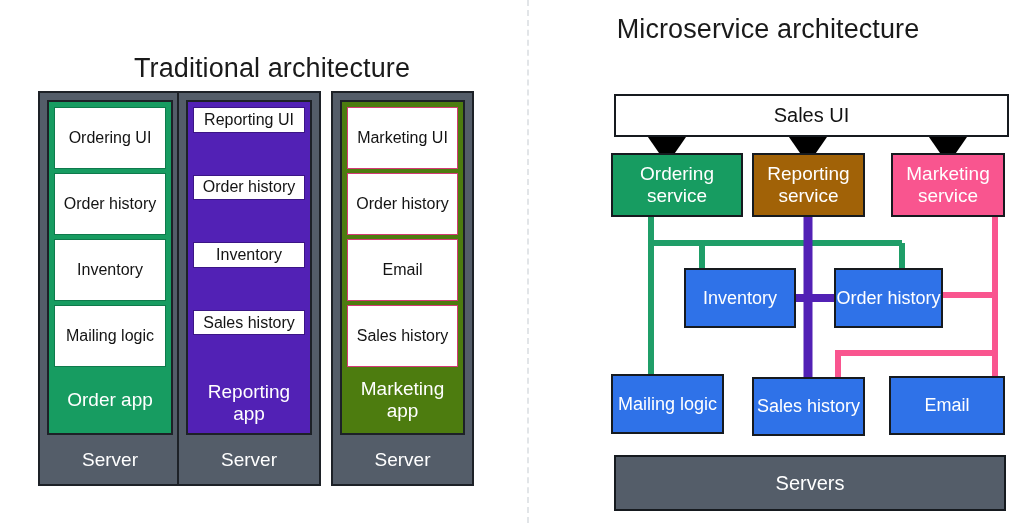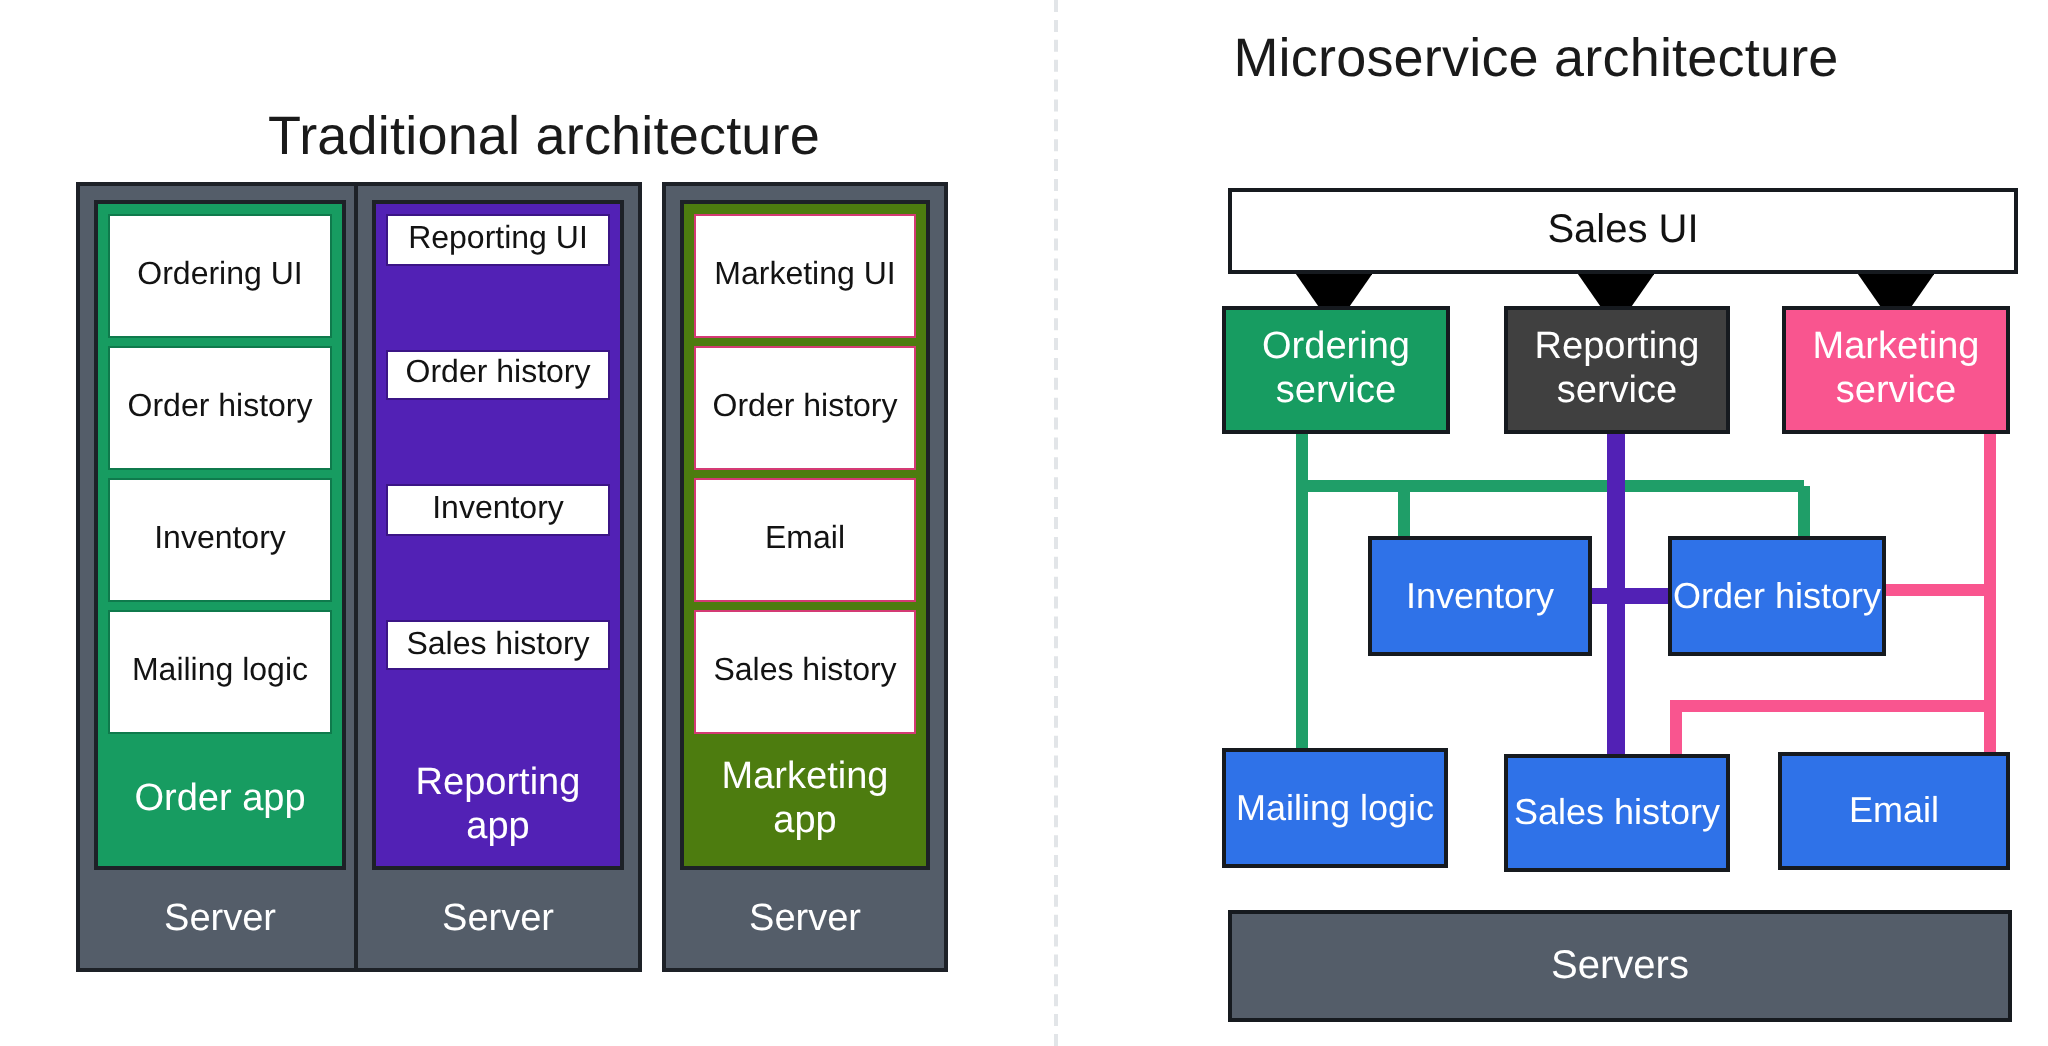--- a/index.html
+++ b/index.html
@@ -69,21 +69,21 @@
 
   
   .ms-box{
     position:absolute;box-sizing:border-box;
     border:2px solid #161a1f;
     display:flex;align-items:center;justify-content:center;
     text-align:center;line-height:1.14;
   }
   .ms-box.common-ui{background:#ffffff;color:#121212;font-size:20px;}
   .ms-box.svc-green{background:#179c61;color:#fff;font-size:19px;}
-  .ms-box.svc-purple{background:#404040;color:#fff;font-size:19px;}
+  .ms-box.svc-purple{background:#a16207;color:#fff;font-size:19px;}
   .ms-box.svc-pink{background:#f9558f;color:#fff;font-size:19px;}
   .ms-box.data{background:#2f72e8;color:#fff;font-size:18px;}
   .ms-box.servers{background:#545d69;color:#fff;font-size:20px;}
 
   #wires{position:absolute;left:0;top:0;width:1024px;height:523px;pointer-events:none;}
   #wires .w{fill:none;stroke-linecap:butt;stroke-linejoin:miter;}
 </style>
 </head>
 <body>
 
@@ -155,21 +155,21 @@
     <path class="w" d="M808,217 L808,380" stroke="#5221b5" stroke-width="9"></path>
     <path class="w" d="M790,298 L838,298" stroke="#5221b5" stroke-width="8"></path>
 
     <path class="w" d="M995,217 L995,378" stroke="#f9558f" stroke-width="6"></path>
     <path class="w" d="M995,295 L943,295" stroke="#f9558f" stroke-width="6"></path>
     <path class="w" d="M995,353 L838,353 L838,380" stroke="#f9558f" stroke-width="6"></path>
   </svg>
 
   <div class="ms-box common-ui" style="left:614px;top:94px;width:395px;height:43px;">Sales UI</div>
 
-  <div class="ms-box svc-green" style="left:611px;top:153px;width:114px;height:64px;">Ordering service</div>
+  <div class="ms-box svc-green" style="left:611px;top:153px;width:132px;height:64px;">Ordering service</div>
   <div class="ms-box svc-purple" style="left:752px;top:153px;width:113px;height:64px;">Reporting service</div>
   <div class="ms-box svc-pink" style="left:891px;top:153px;width:114px;height:64px;">Marketing service</div>
 
   <div class="ms-box data" style="left:684px;top:268px;width:112px;height:60px;">Inventory</div>
   <div class="ms-box data" style="left:834px;top:268px;width:109px;height:60px;">Order history</div>
   <div class="ms-box data" style="left:611px;top:374px;width:113px;height:60px;">Mailing logic</div>
   <div class="ms-box data" style="left:752px;top:377px;width:113px;height:59px;">Sales history</div>
   <div class="ms-box data" style="left:889px;top:376px;width:116px;height:59px;">Email</div>
 
   <div class="ms-box servers" style="left:614px;top:455px;width:392px;height:56px;">Servers</div>

